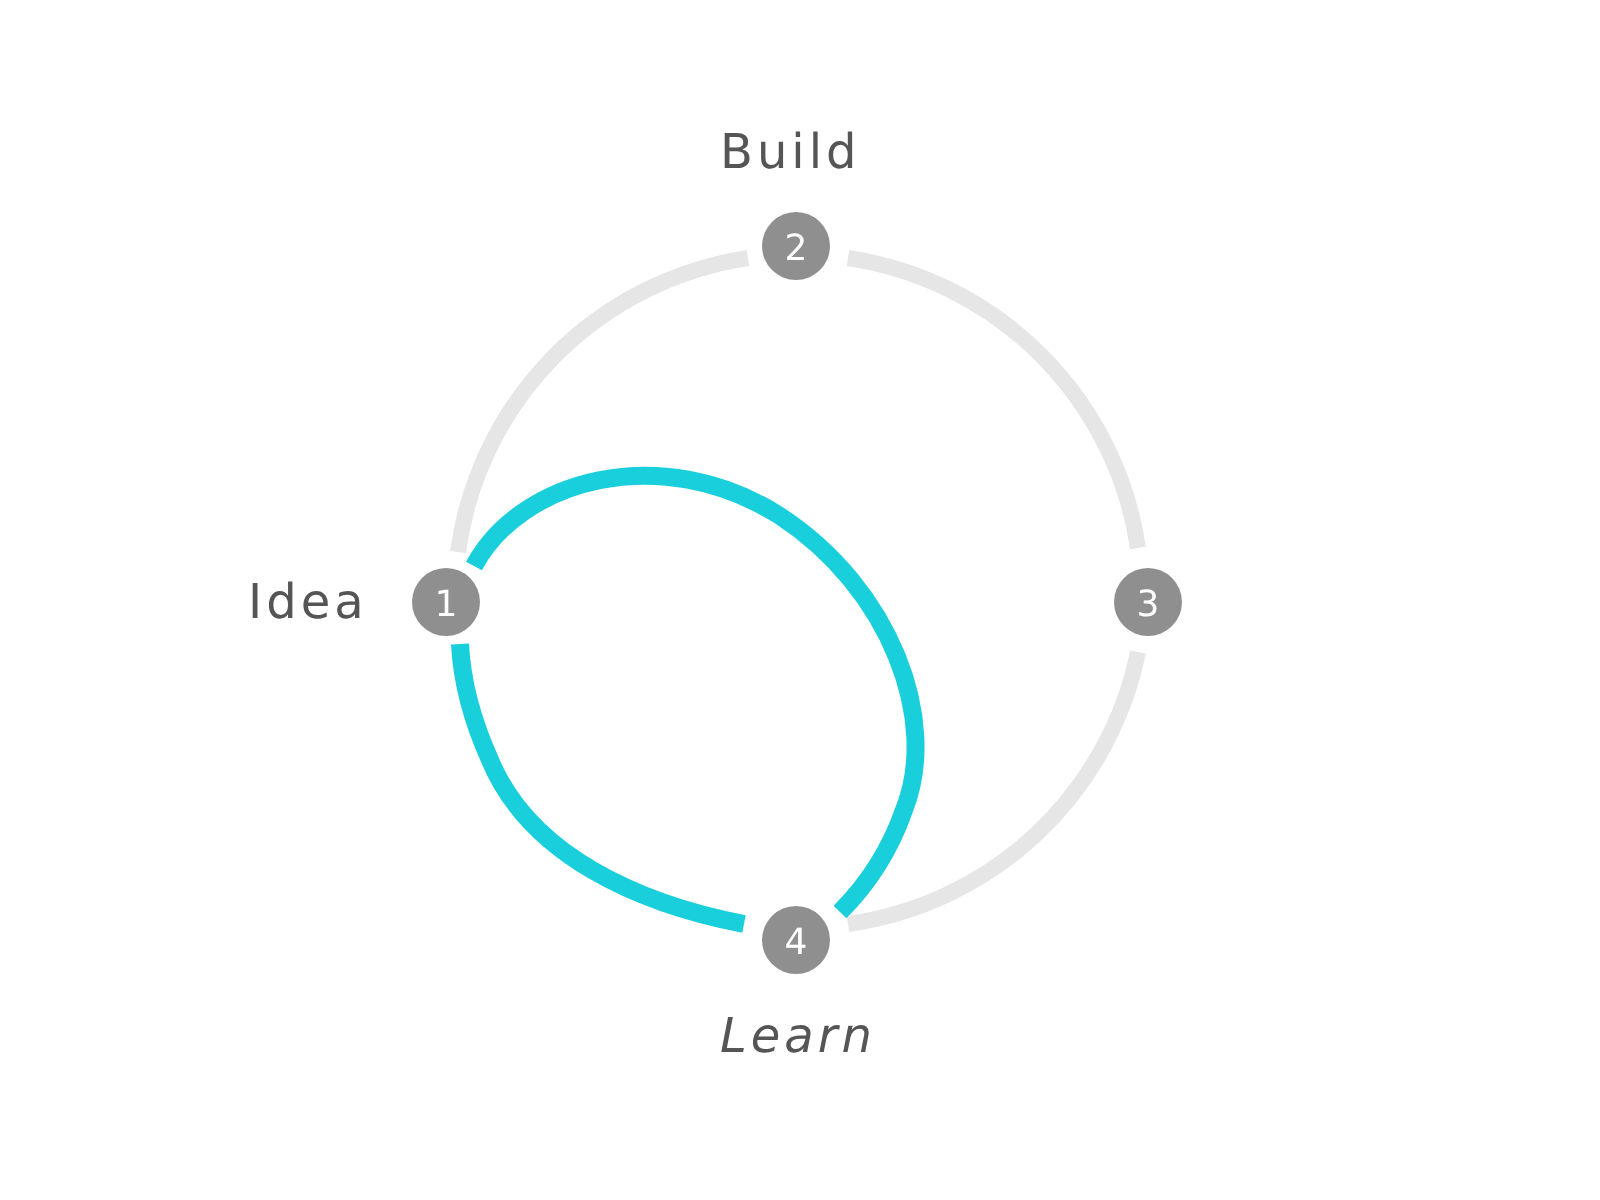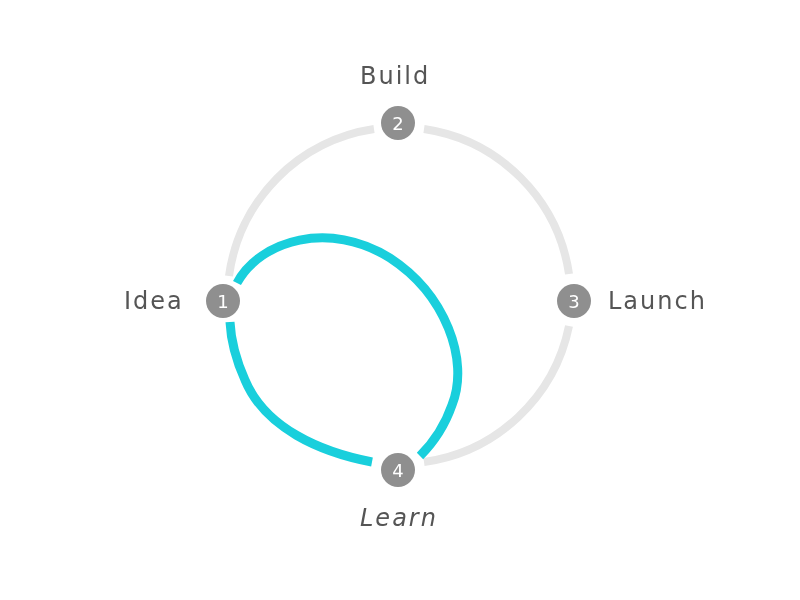--- a/index.html
+++ b/index.html
@@ -64,15 +64,14 @@
       <text x="574" y="308" text-anchor="middle" class="node-num">3</text>
     </g>
     <g>
       <circle cx="398" cy="470" r="17" fill="#8f8f8f"></circle>
       <text x="398" y="477" text-anchor="middle" class="node-num">4</text>
     </g>
   </svg>
 
   <div class="node-label" style="left:124px; top:289px;">Idea</div>
   <div class="node-label" style="left:360px; top:64px;">Build</div>
-  <div class="node-label" style="left:608px; top:289px;">Launch</div>
   <div class="node-label" style="left:360px; top:506px;font-style:italic;">Learn</div>
 </div>
 
 </body></html>

